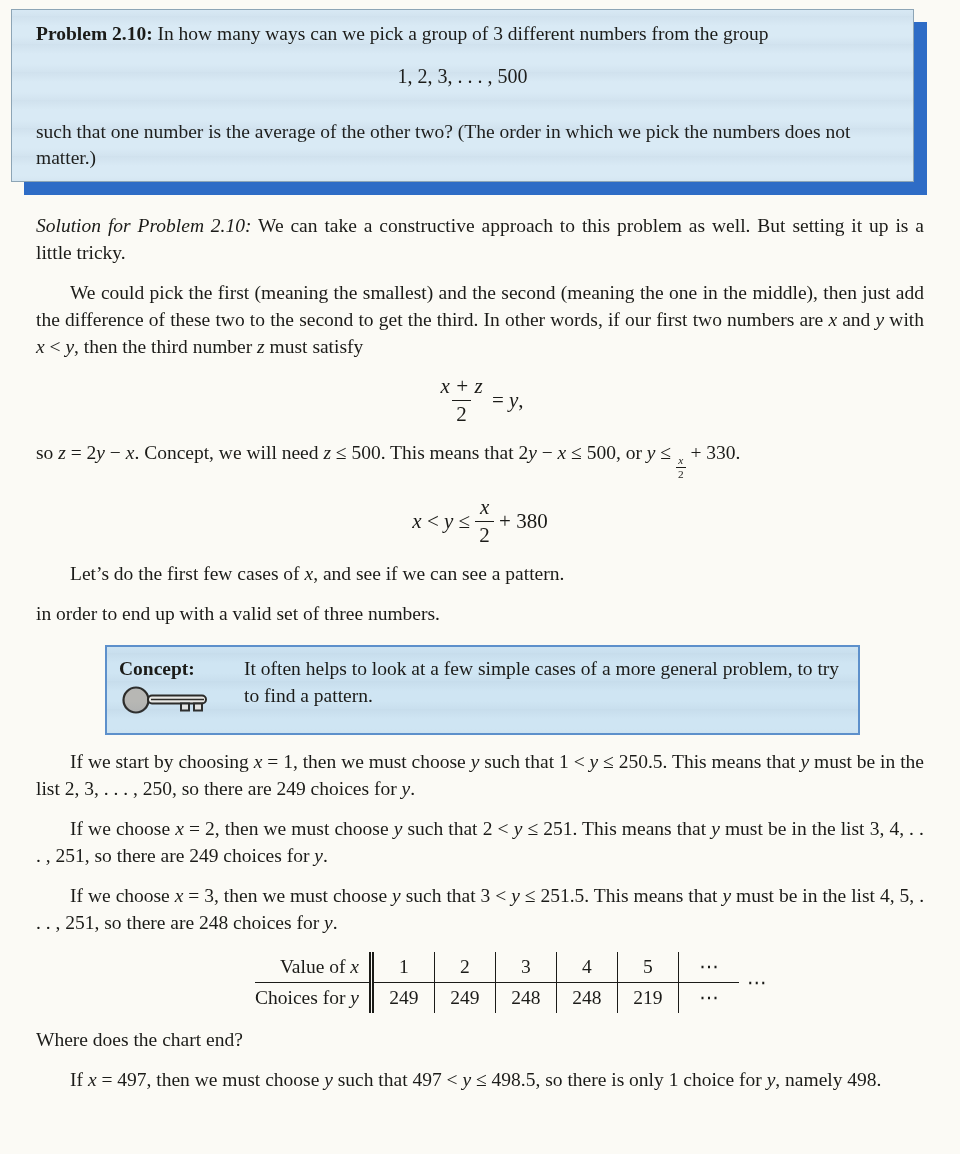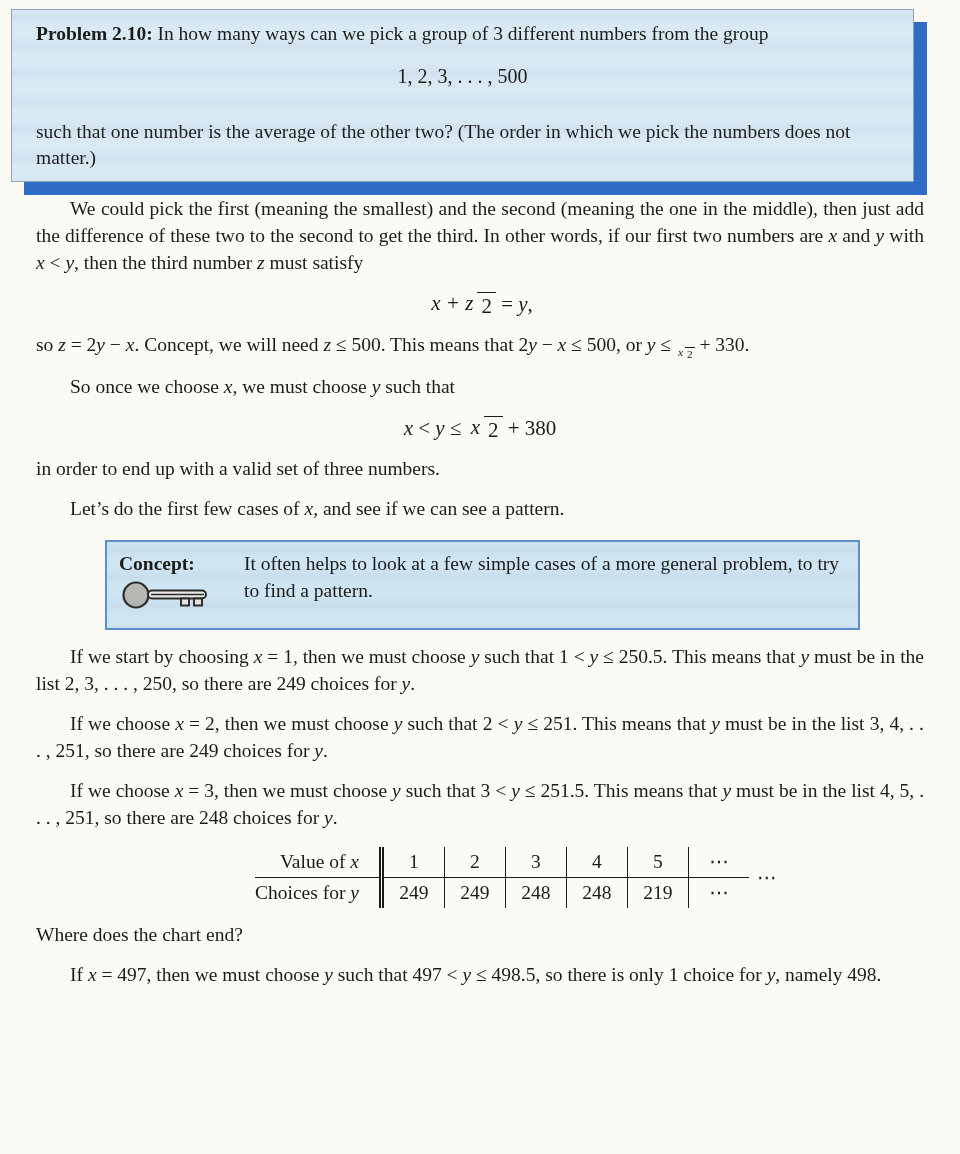--- a/index.html
+++ b/index.html
@@ -49,21 +49,21 @@
   .lead{margin-top:30px;}
 
   
   .equation{
     display:flex;justify-content:center;align-items:center;
     margin:16px 0 14px 0;
     font-size:21px;line-height:1.2;
   }
   .equation span{white-space:pre;}
   .frac{
-    display:inline-flex;flex-direction:row;align-items:center;
+    display:inline-flex;flex-direction:column;align-items:center;
     line-height:1;text-align:left;vertical-align:-0.8em;
   }
   .fnum{display:block;padding:0 4px 3px 4px;}
   .fden{display:block;border-top:1.5px solid #1b1b18;padding:3px 4px 0 4px;}
   .para .frac{font-size:0.58em;vertical-align:-0.45em;}
   .para .fnum{padding:0 2px 1px 2px;}
   .para .fden{padding:1px 2px 0 2px;border-top-width:1px;}
 
   
   .concept-box{
@@ -81,67 +81,67 @@
   .key-icon{margin-top:2px;margin-left:2px;}
   .concept-text{flex:1;padding-top:0;}
 
   
   .table-wrap{
     display:flex;align-items:center;
     margin:16px 0 0 255px;
   }
   .ptable{border-collapse:collapse;font-size:19.5px;}
   .ptable td{padding:3px 11px;text-align:center;line-height:24px;}
-  .ptable td.lbl{text-align:right;padding-right:20px;padding-left:0;font-family:Liberation Serif, serif;}
+  .ptable td.lbl{text-align:right;padding-right:10px;padding-left:0;font-family:Liberation Serif, serif;}
   .ptable tr.toprow td{border-bottom:1.6px solid #1b1b18;}
   .ptable td.num{border-left:1.6px solid #1b1b18;min-width:38px;}
   .ptable td.first{border-left:5px double #1b1b18;}
   .trail-dots{margin-left:8px;font-size:19.5px;letter-spacing:2px;}
 </style>
 </head>
 <body>
 
 <div class="page">
 
   <div class="problem-box">
     <div class="bleed"></div>
     <div><span class="mb">Problem 2.10:</span><span> In how many ways can we pick a group of 3 different numbers from the group</span></div>
     <div class="pb-center">1, 2, 3, . . . , 500</div>
     <div>such that one number is the average of the other two? (The order in which we pick the numbers does not matter.)</div>
   </div>
 
+  <p class="para lead"><span class="mi ">Solution for Problem 2.10:</span><span>  We can take a constructive approach to this problem as well. But setting it up is a little tricky.</span></p>
 
   <p class="para ind"><span>We could pick the first (meaning the smallest) and the second (meaning the one in the middle), then just add the difference of these two to the second to get the third. In other words, if our first two numbers are </span><span class="mi ">x</span><span> and </span><span class="mi ">y</span><span> with </span><span class="mi ">x</span><span> &lt; </span><span class="mi ">y</span><span>, then the third number </span><span class="mi ">z</span><span> must satisfy</span></p>
 
   <div class="equation">
       <span class="frac"><span class="fnum mi">x + z</span><span class="fden">2</span></span>
       <span> = </span>
       <span class="mi ">y</span>
       <span>,</span>
     </div>
 
   <p class="para"><span>so </span><span class="mi ">z</span><span> = 2</span><span class="mi ">y</span><span> − </span><span class="mi ">x</span><span>. Concept, we will need </span><span class="mi ">z</span><span> ≤ 500.  This means that 2</span><span class="mi ">y</span><span> − </span><span class="mi ">x</span><span> ≤ 500, or </span><span class="mi ">y</span><span> ≤ </span><span class="frac">
         <span class="fnum mi">x</span>
         <span class="fden">2</span>
       </span><span> + 330.</span></p>
 
-  <p class="para ind"><span>So once we choose </span><span class="mi ">x</span><span>, we must choose </span><span class="mi ">y</span><span> such that</span></p>
 
   <div class="equation">
       <span class="mi ">x</span>
       <span> &lt; </span>
       <span class="mi ">y</span>
       <span> ≤ </span>
       <span class="frac"><span class="fnum mi">x</span><span class="fden">2</span></span>
       <span> + 380</span>
     </div>
 
+  <p class="para ind"><span>Let’s do the first few cases of </span><span class="mi ">x</span><span>, and see if we can see a pattern.</span></p>
+
   <p class="para">in order to end up with a valid set of three numbers.</p>
-
-  <p class="para ind"><span>Let’s do the first few cases of </span><span class="mi ">x</span><span>, and see if we can see a pattern.</span></p>
 
   <div class="concept-box">
     <div class="bleed"></div>
     <div class="concept-left">
       <span class="concept-label">Concept:</span>
       <span class="key-icon">
         <svg width="92" height="34" viewBox="0 0 92 34">
           <circle cx="15" cy="16" r="12.5" fill="#b7b7b4" stroke="#2c2c2a" stroke-width="2.2"></circle>
           <rect x="27" y="11.5" width="58" height="8" rx="4" fill="#e9e9e6" stroke="#2c2c2a" stroke-width="2"></rect>
           <line x1="30" y1="15.5" x2="83" y2="15.5" stroke="#2c2c2a" stroke-width="1.4"></line>

